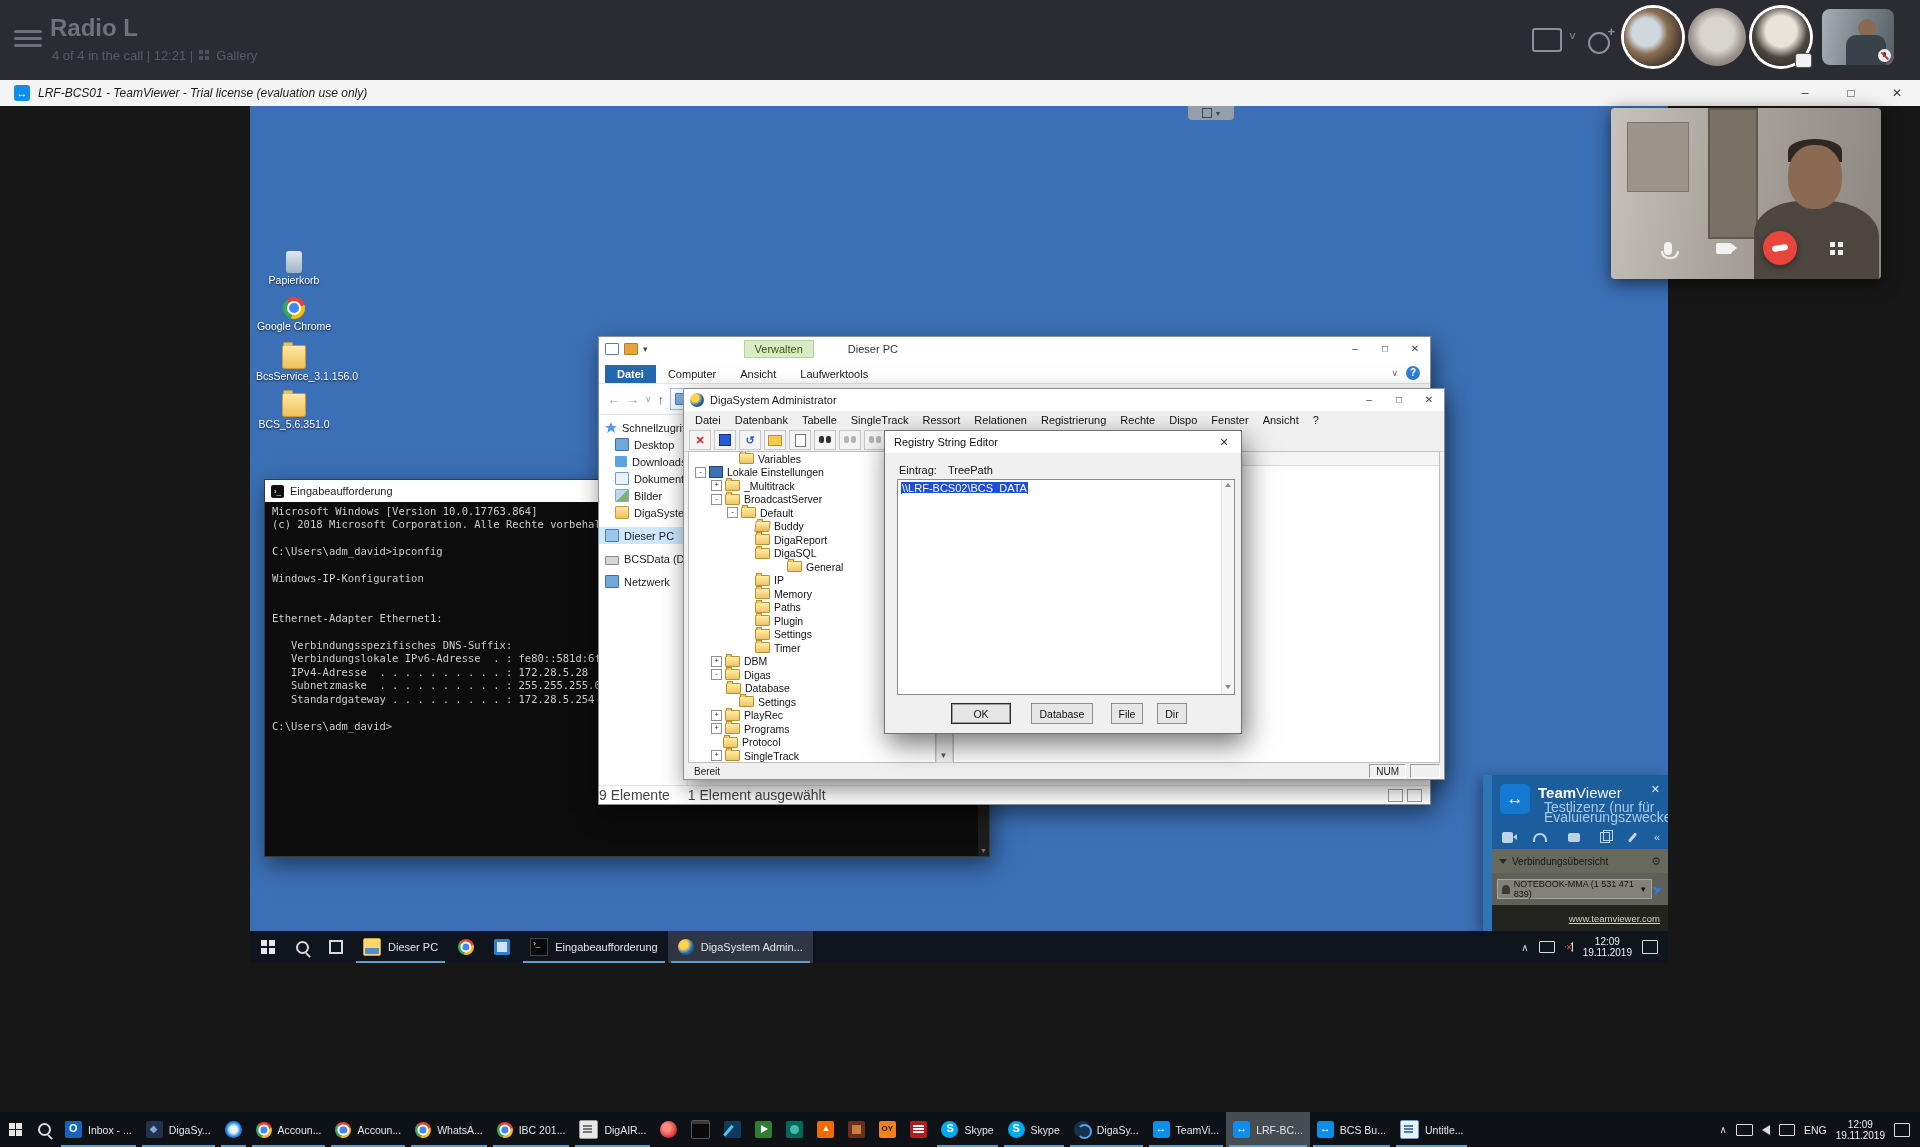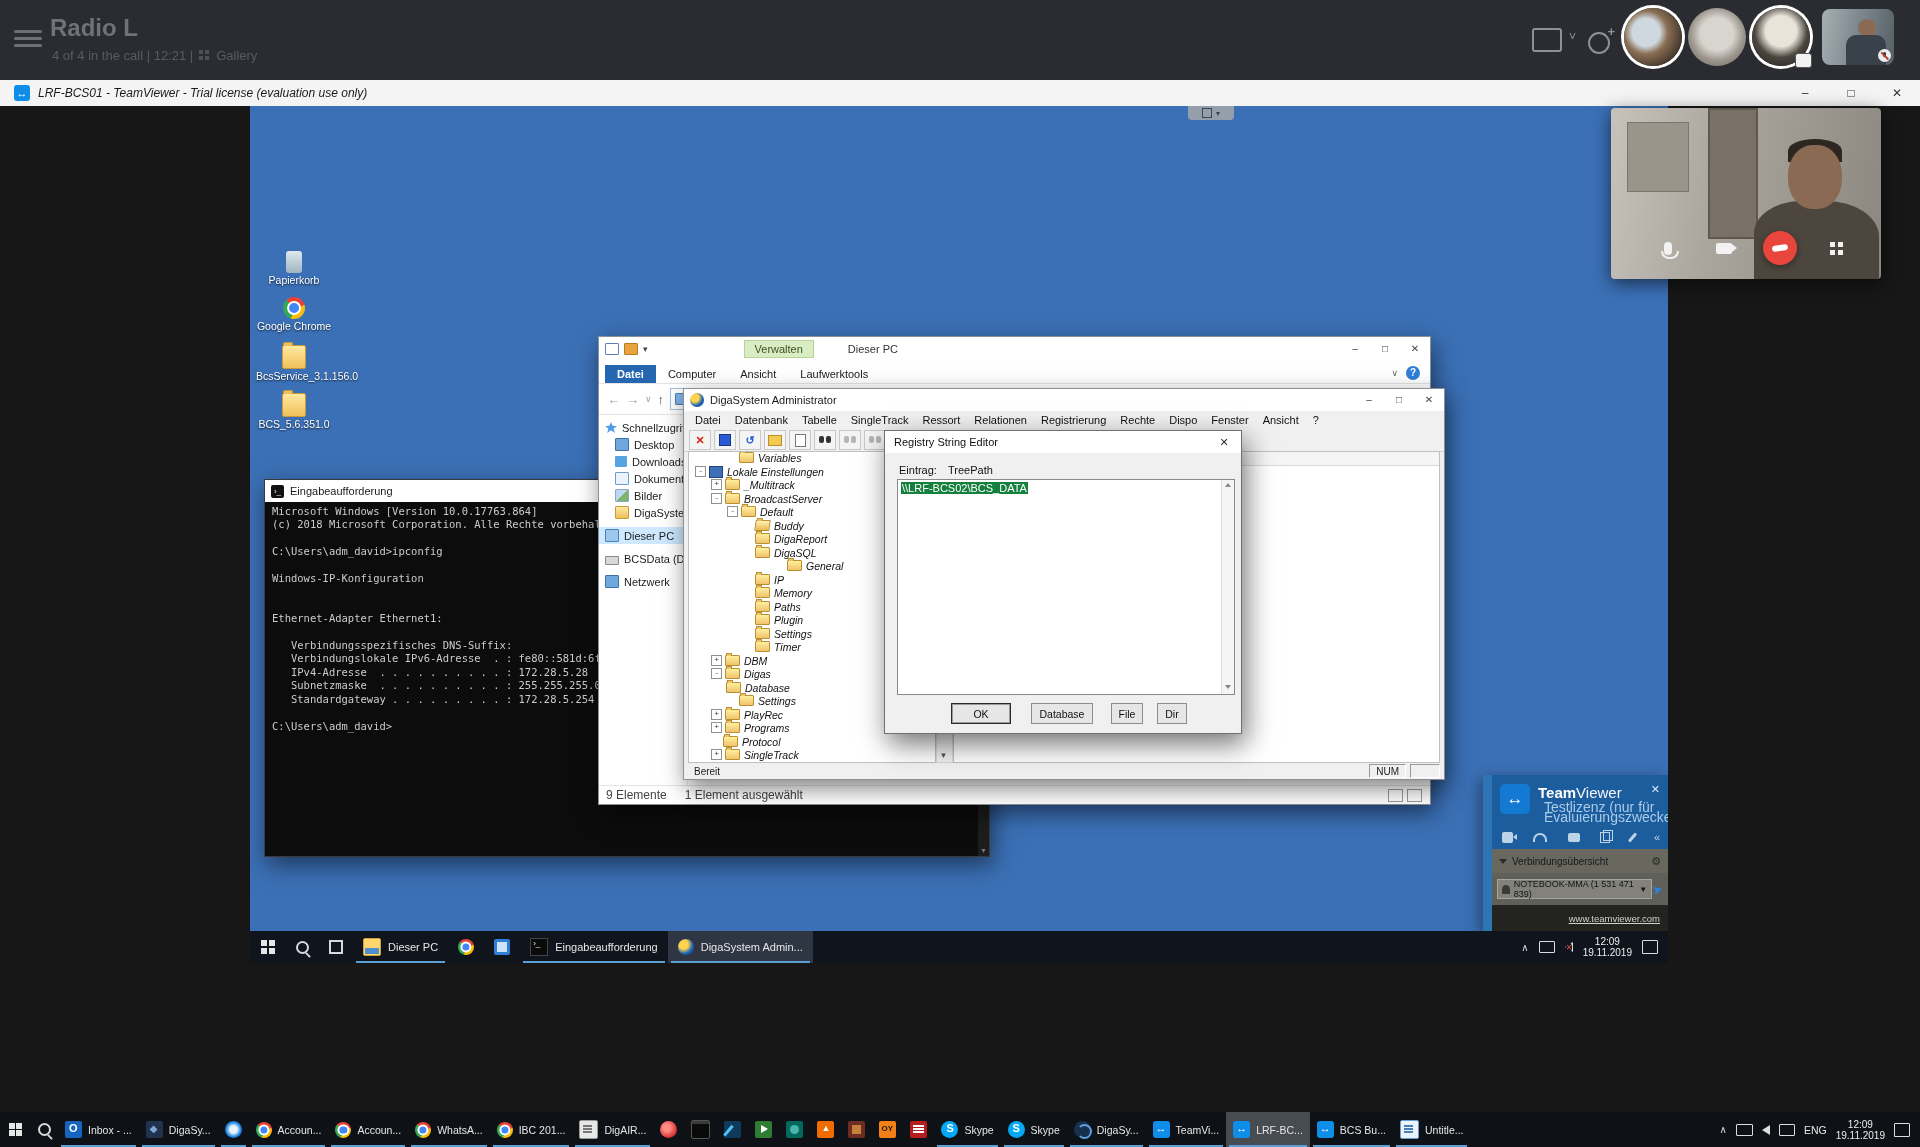--- a/index.html
+++ b/index.html
@@ -111,21 +111,21 @@
   .si-desktop{background:#6fa8dc;border:1px solid #3d6fa8;}
   .si-downloads{background:#57a4e0;border-radius:50%;}
   .si-document{background:#eaf2fb;border:1px solid #6e9ccb;}
   .si-pictures{background:linear-gradient(135deg,#bcd8f0 50%,#7fb36e 50%);border:1px solid #88a8c8;}
   .si-folder{background:linear-gradient(#ffe9a2,#efc05a);border:1px solid #c79b35;}
   .si-computer{background:#9ec7ec;border:1px solid #4a7fb5;}
   .si-drive{background:#d8d8d8;border:1px solid #8a8a8a;height:7px!important;margin-top:3px;}
   .si-network{background:#6fa8dc;border:1px solid #3d6fa8;border-radius:50%;}
   #exp-main{flex:1;background:#fff;}
   #exp-status{position:absolute;left:0;bottom:0;right:0;height:18px;border-top:1px solid #e4e4e4;display:flex;align-items:center;
-      font-size:12px;color:#444;gap:18px;padding-left:7px;background:#fff;}
+      font-size:14px;color:#444;gap:18px;background:#fff;}
   #exp-status .views{margin-left:auto;margin-right:8px;display:flex;gap:4px;}
   #exp-status .v{width:13px;height:11px;border:1px solid #9a9a9a;}
 
   
   #diga{left:433px;top:282px;width:760px;height:390px;z-index:4;background:#f0f0f0;}
   #diga .win-tb{background:#fff;height:22px;}
   .diga-ico{width:14px;height:14px;border-radius:50%;margin:0 6px;background:radial-gradient(circle at 35% 35%,#ffd34d 0 30%,#1b62b4 60%,#0d3e7a 100%);}
   #diga-menu{height:18px;display:flex;align-items:center;font-size:11px;color:#111;background:#f0f0f0;padding-left:4px;}
   #diga-menu span{padding:0 7px;cursor:pointer;}
   #diga-tools{height:22px;display:flex;align-items:center;gap:3px;background:#f0f0f0;border-bottom:1px solid #d6d6d6;padding-left:5px;}
@@ -135,21 +135,21 @@
   .tool.undo{color:#2a5bd7;font-weight:bold;}
   .tool .fold{width:12px;height:9px;background:#f3c94f;border:1px solid #b98f2f;}
   .tool .page{width:9px;height:11px;background:#fff;border:1px solid #777;}
   .tool .bino{width:12px;height:8px;position:relative;}
   .tool .bino::before,.tool .bino::after{content:"";position:absolute;top:0;width:5px;height:7px;background:#333;border-radius:2px;}
   .tool .bino::after{right:0;}
   .tool.gray .bino::before,.tool.gray .bino::after{background:#b5b5b5;}
   .tool.help{color:#c8a400;font-weight:bold;}
   #diga-content{position:absolute;left:0;top:62px;right:0;bottom:16px;display:flex;}
   #tree-pane{width:246px;background:#fff;border:1px solid #c0c0c0;margin:0 0 0 4px;overflow:hidden;position:relative;}
-  .trow{display:flex;align-items:flex-start;height:13.5px;font-size:10.5px;color:#111;white-space:nowrap;cursor:pointer;font-style:italic;}
+  .trow{display:flex;align-items:center;height:13.5px;font-size:10.5px;color:#111;white-space:nowrap;cursor:pointer;}
   .expander{width:9px;height:9px;border:1px solid #919191;background:#fff;font-size:8px;line-height:7px;text-align:center;color:#333;flex:0 0 auto;margin-right:3px;}
   .tfold{width:13px;height:9px;background:linear-gradient(#ffef9e,#f0c36d);border:1px solid #b98f2f;border-radius:1px;position:relative;flex:0 0 auto;margin-right:4px;}
   .tfold::before{content:"";position:absolute;top:-3px;left:0;width:4px;height:2px;background:#f0c36d;border:1px solid #b98f2f;border-bottom:none;}
   .tfold.open{transform:skewX(-8deg);background:linear-gradient(#fff3b5,#eab84f);}
   .tcomp{width:12px;height:10px;background:#3f6fb5;border:1px solid #20457e;flex:0 0 auto;margin-right:4px;}
   #tree-scroll{width:15px;background:#f0f0f0;border:1px solid #d9d9d9;position:relative;}
   #tree-scroll .up,#tree-scroll .dn{position:absolute;left:0;width:13px;text-align:center;font-size:8px;color:#555;}
   #tree-scroll .up{top:2px;} #tree-scroll .dn{bottom:2px;}
   #list-pane{flex:1;background:#fff;border:1px solid #c0c0c0;margin-right:4px;}
   #list-head{height:13px;background:#f5f5f5;border-bottom:1px solid #d9d9d9;}
@@ -157,21 +157,21 @@
       font-size:10px;color:#222;padding:0 4px;gap:4px;}
   .sunk{border:1px solid;border-color:#9a9a9a #fff #fff #9a9a9a;height:12px;display:flex;align-items:center;padding:0 6px;}
   #diga-status .fill{flex:1;border:none;}
 
   
   #dlg{left:634px;top:324px;width:356px;height:302px;z-index:5;background:#f0f0f0;border:1px solid #707070;box-shadow:4px 10px 26px rgba(0,0,0,.55);}
   #dlg-tb{height:22px;background:#fff;display:flex;align-items:center;font-size:11px;color:#111;padding-left:9px;}
   #dlg-close{margin-left:auto;width:34px;text-align:center;font-size:11px;color:#333;line-height:22px;cursor:pointer;}
   #dlg-entry{position:absolute;left:14px;top:33px;font-size:11px;color:#111;}
   #dlg-text{position:absolute;left:12px;top:48px;width:330px;height:210px;background:#fff;border:1px solid #8a8a8a;font-size:11px;padding:2px 3px;}
-  #dlg-text .selected{background:#15803d;color:#fff;padding:0 1px;}
+  #dlg-text .selected{background:#1d4ed8;color:#fff;padding:0 1px;text-decoration:underline;}
   #dlg-vscroll{position:absolute;right:0;top:0;bottom:0;width:12px;border-left:1px solid #e0e0e0;background:#f5f5f5;}
   .tri-up{width:0;height:0;border-left:3px solid transparent;border-right:3px solid transparent;border-bottom:4px solid #888;margin:3px auto;}
   .tri-dn{width:0;height:0;border-left:3px solid transparent;border-right:3px solid transparent;border-top:4px solid #888;margin:3px auto;position:absolute;bottom:2px;left:3px;}
   .dlg-btn{position:absolute;top:272px;height:21px;background:#e6e6e6;border:1px solid #8d8d8d;font-size:10.5px;color:#111;
       display:flex;align-items:center;justify-content:center;cursor:pointer;font-family:"Liberation Sans",sans-serif;}
   #btn-ok{left:66px;width:60px;border:1px solid #2a2a2a;box-shadow:inset 0 0 0 1px #9a9a9a;}
   #btn-cancel{left:146px;width:62px;}
   #btn-file{left:226px;width:32px;}
   #btn-dir{left:272px;width:30px;}
 

